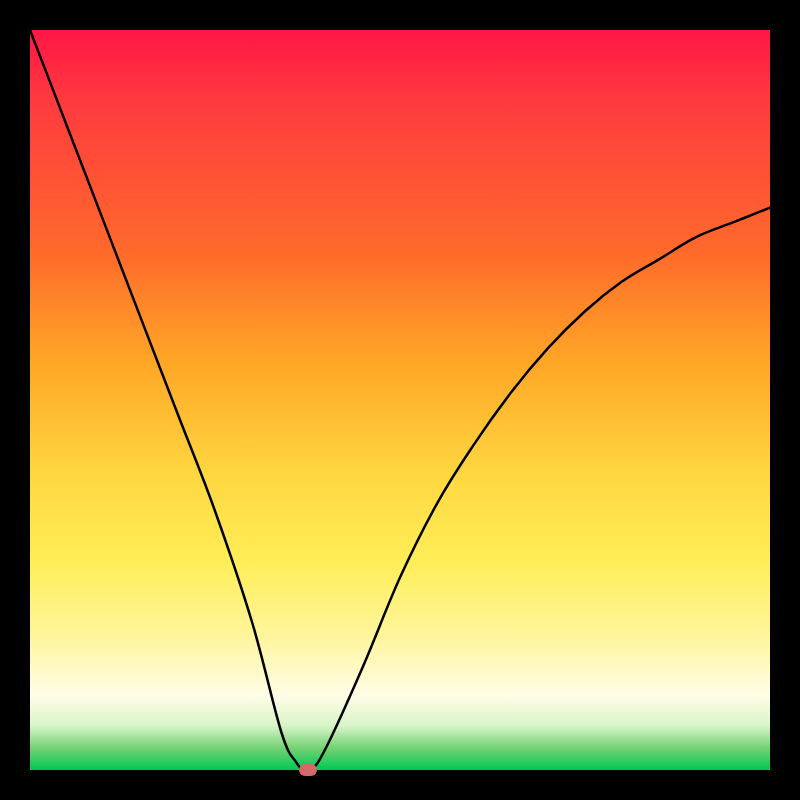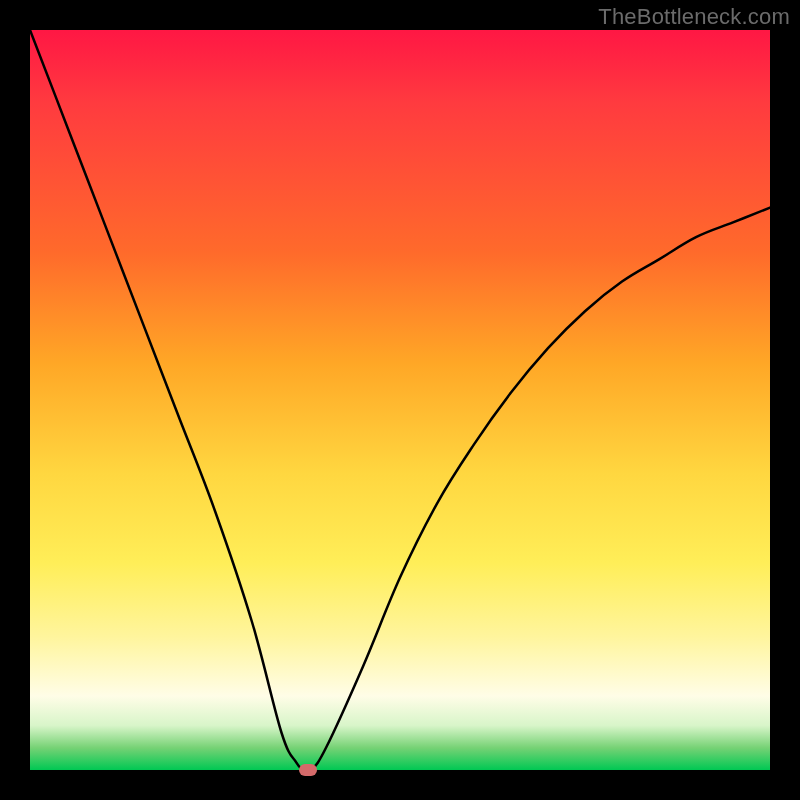--- a/index.html
+++ b/index.html
@@ -63,21 +63,20 @@
     width: 18px;
     height: 12px;
     background: #d36a6a;
     border-radius: 6px;
   }
 </style>
 </head>
 <body>
 
 <div class="frame">
-  <div class="watermark">TheBottleneck.com</div>
 
   <div class="plot-area">
     <svg class="curve" viewBox="0 0 740 740" preserveAspectRatio="none">
       <path id="curve-path" d="M 0.0 0.0 C 6.7 17.3, 23.7 61.6, 37.0 96.2 C 50.3 130.8, 60.7 157.8, 74.0 192.4 C 87.3 227.0, 97.7 254.0, 111.0 288.6 C 124.3 323.2, 134.7 350.2, 148.0 384.8 C 161.3 419.4, 171.7 443.7, 185.0 481.0 C 198.3 518.3, 210.0 552.0, 222.0 592.0 C 234.0 632.0, 243.6 677.7, 251.6 703.0 C 259.6 728.3, 262.4 725.9, 266.4 732.6 C 270.4 739.3, 271.1 738.7, 273.8 740.0 C 276.5 741.3, 277.2 744.0, 281.2 740.0 C 285.2 736.0, 286.7 736.4, 296.0 717.8 C 305.3 699.2, 319.7 667.0, 333.0 636.4 C 346.3 605.8, 356.7 576.9, 370.0 547.6 C 383.3 518.3, 393.7 497.6, 407.0 473.6 C 420.3 449.6, 430.7 434.4, 444.0 414.4 C 457.3 394.4, 467.7 379.9, 481.0 362.6 C 494.3 345.3, 504.7 332.9, 518.0 318.2 C 531.3 303.5, 541.7 293.2, 555.0 281.2 C 568.3 269.2, 578.7 260.9, 592.0 251.6 C 605.3 242.3, 615.7 237.4, 629.0 229.4 C 642.3 221.4, 652.7 213.9, 666.0 207.2 C 679.3 200.5, 689.7 197.7, 703.0 192.4 C 716.3 187.1, 733.3 180.3, 740.0 177.6" fill="none" stroke="#000" stroke-width="2.5" stroke-linecap="round" stroke-linejoin="round"></path>
     </svg>
     <div class="marker" id="min-marker" style="left: 268.5px; top: 734px;"></div>
   </div>
 </div>
 
 </body></html>

